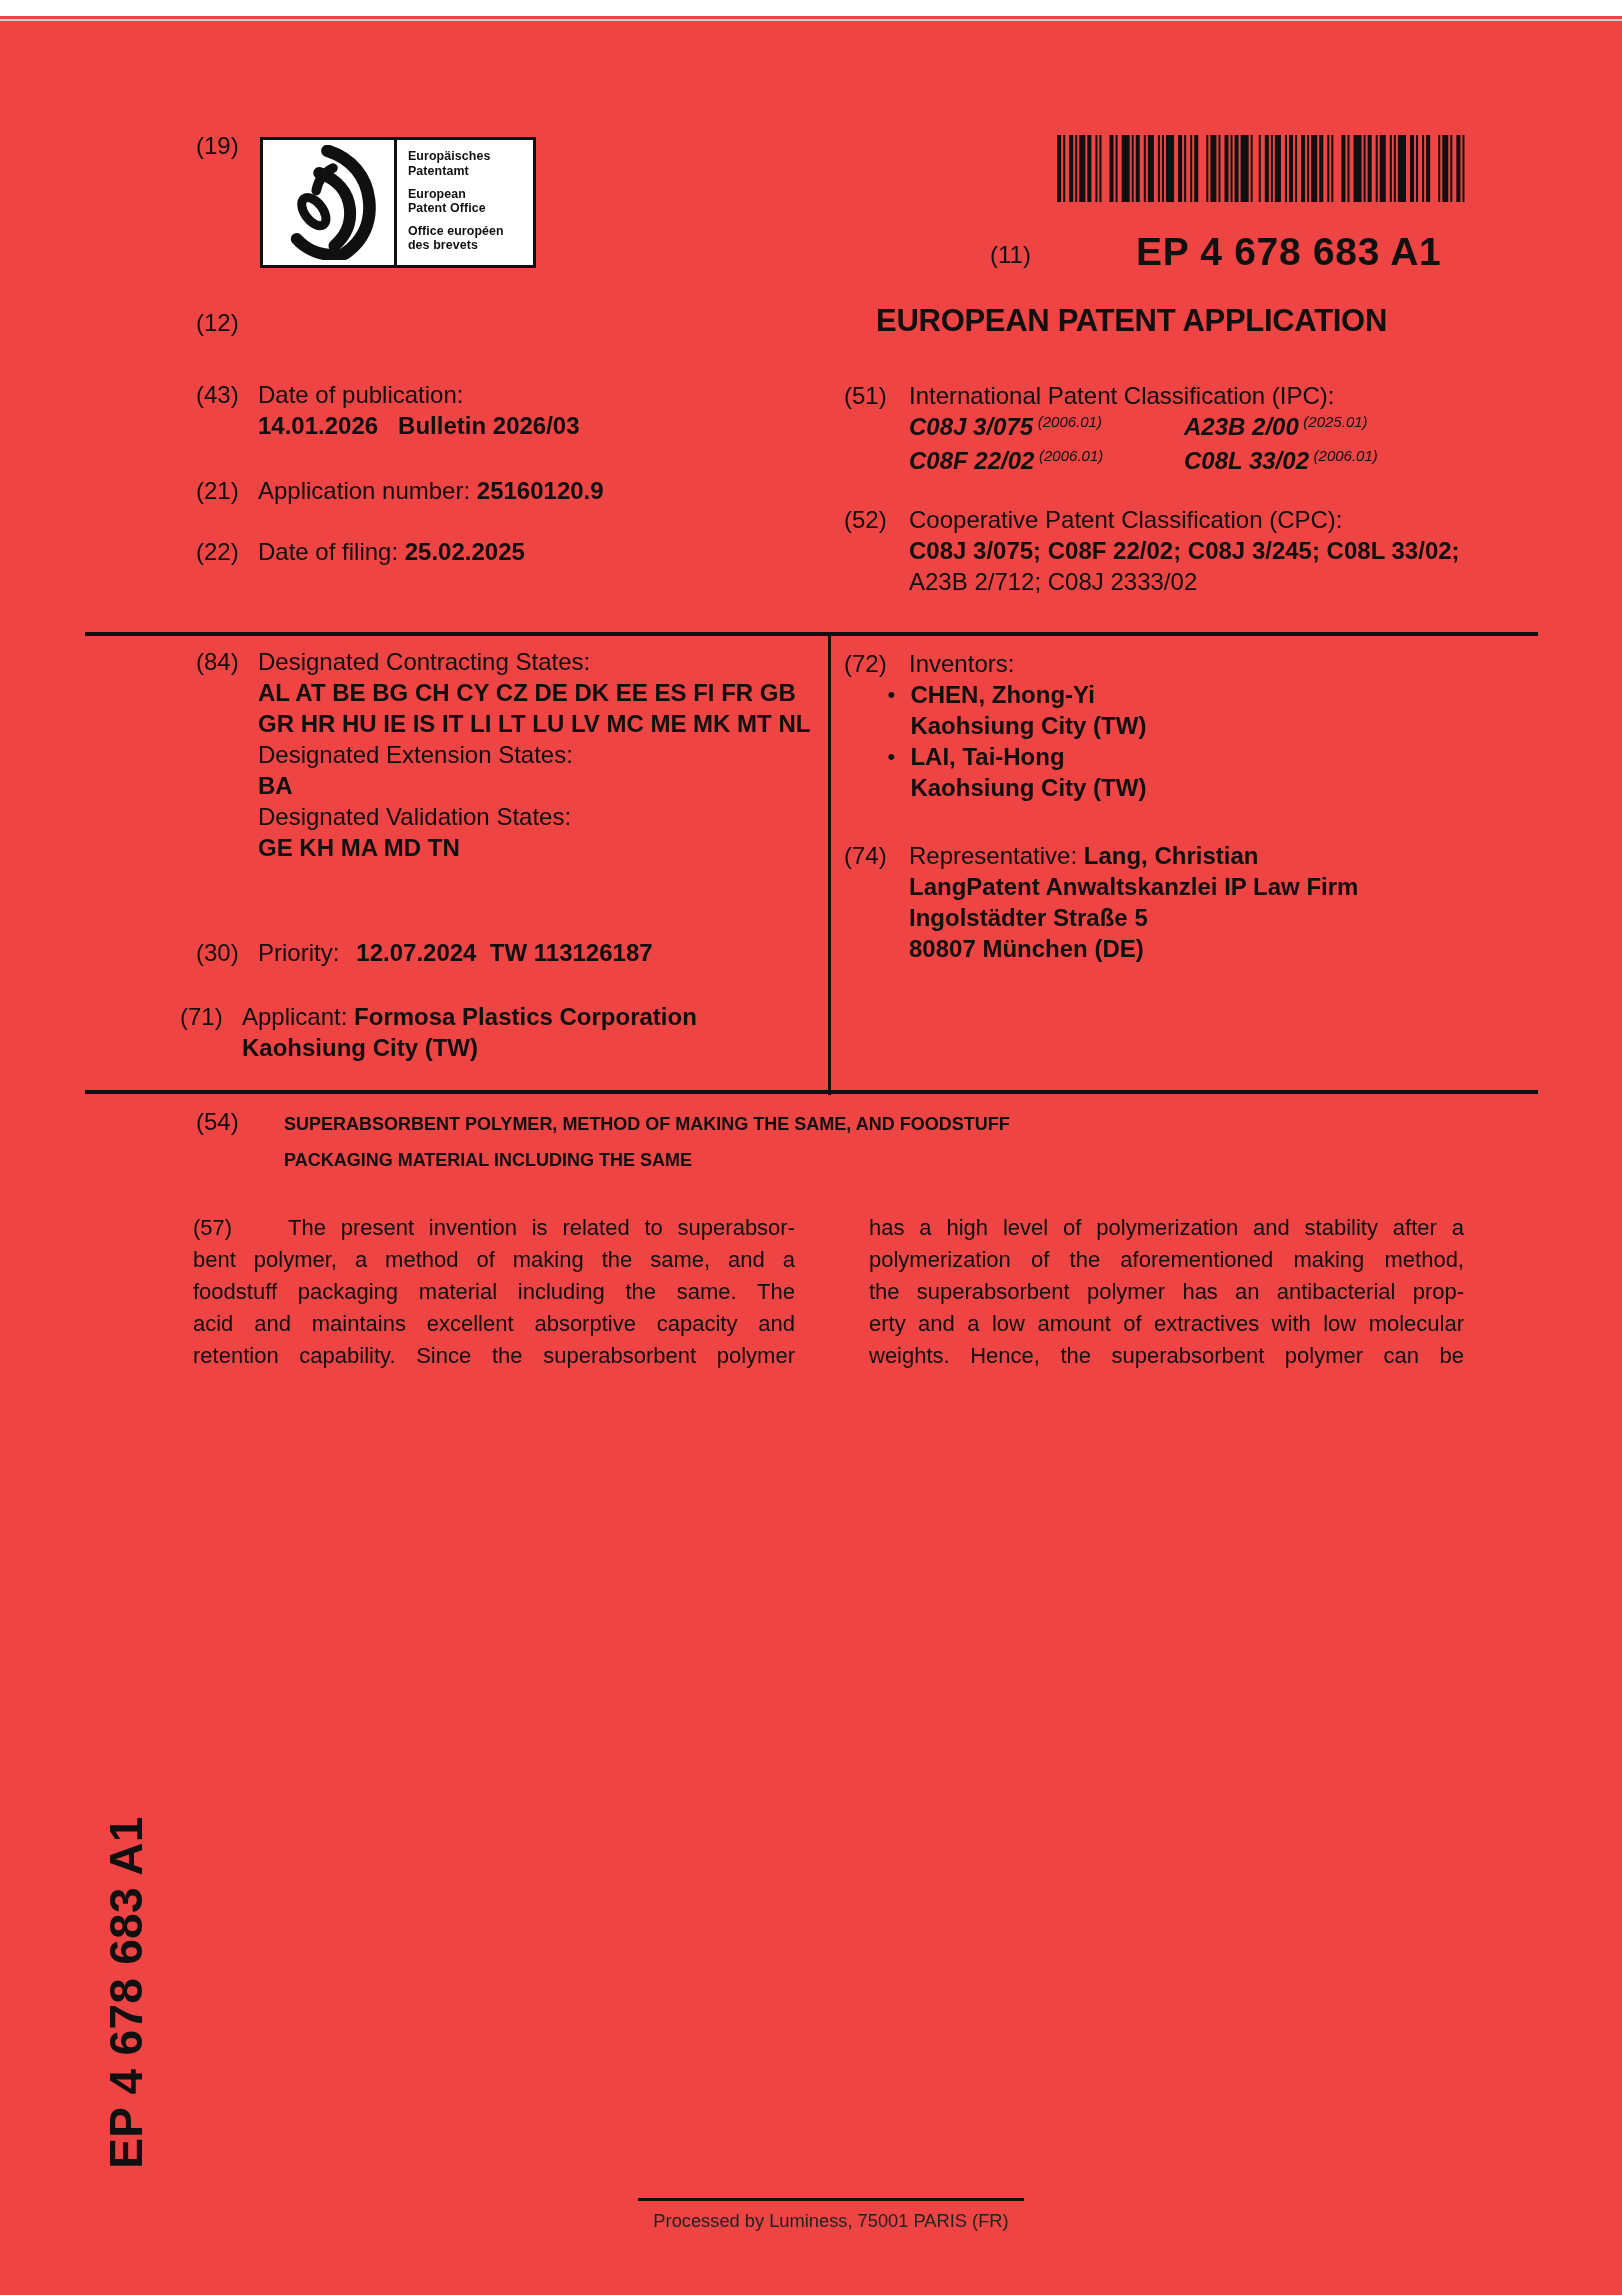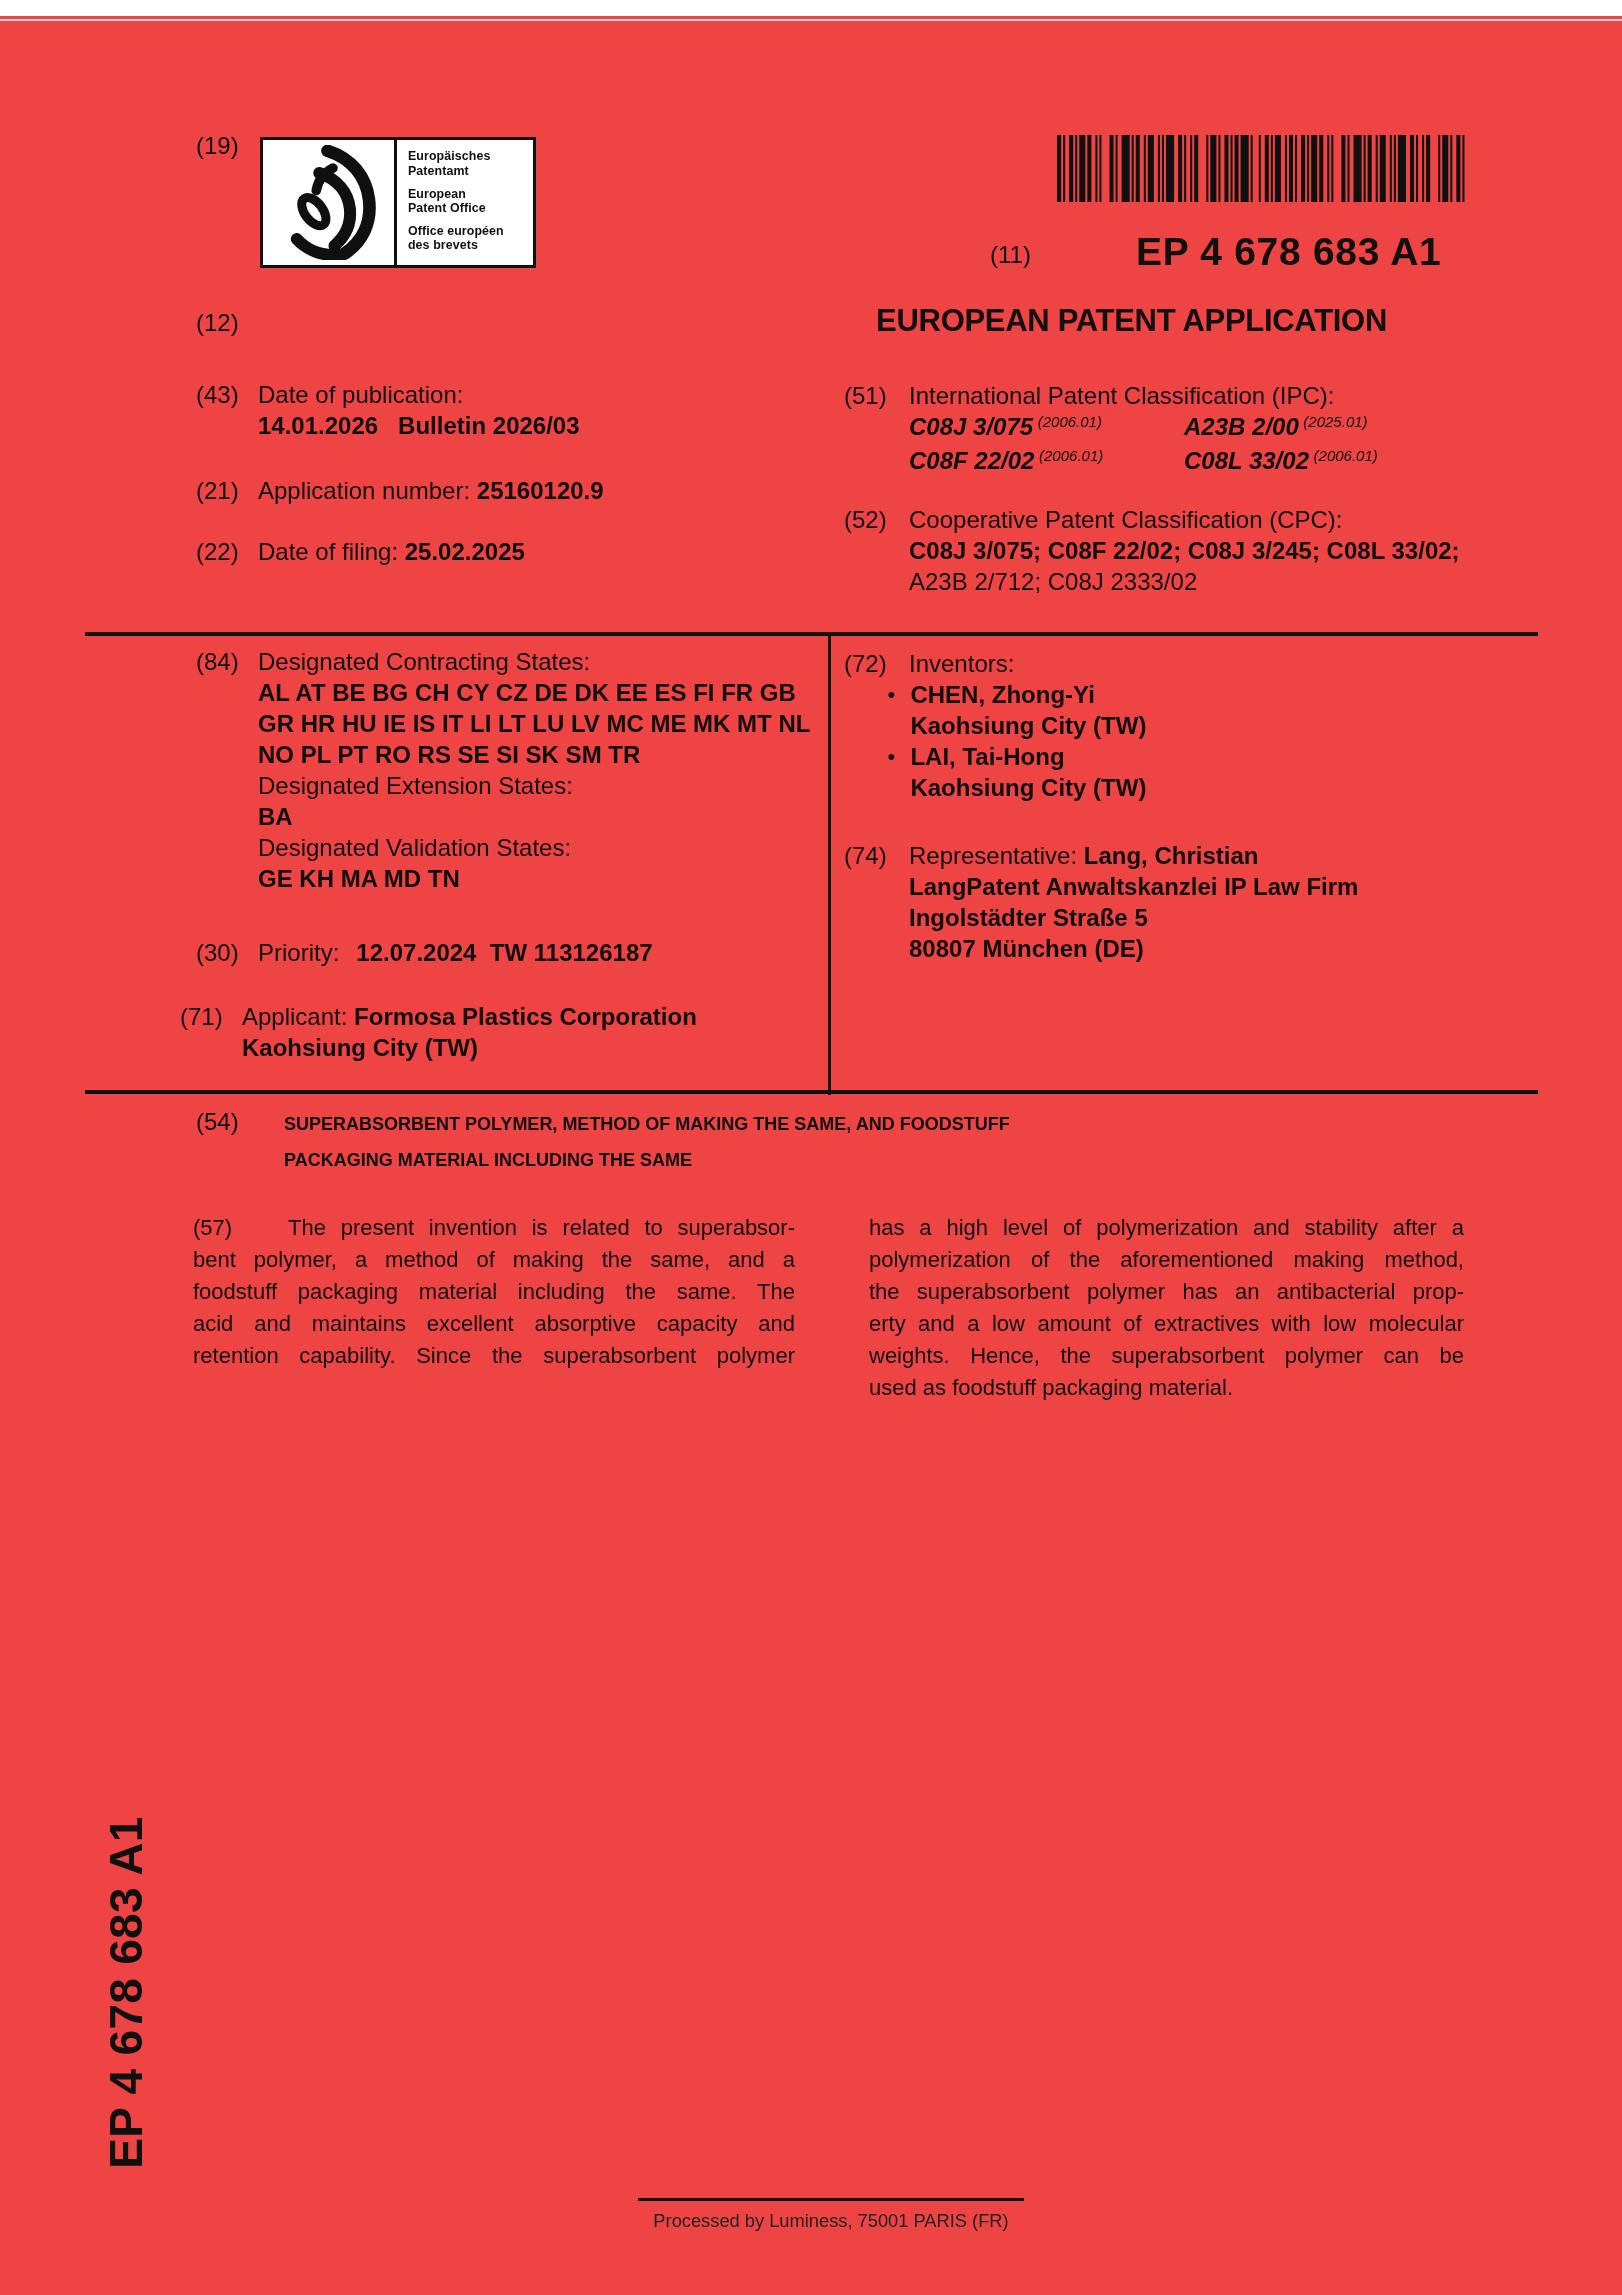--- a/index.html
+++ b/index.html
@@ -218,21 +218,20 @@
   <div class="hr" style="left:85px;top:616px;width:1453px;height:3.9px;"></div>
   <div class="hr" style="left:828px;top:616px;width:2.6px;height:463px;"></div>
   <div class="hr" style="left:85px;top:1074px;width:1453px;height:3.9px;"></div>
 
   <div class="sec" style="left:196px;top:630px;width:631px;">
     <span class="lbl">(84)</span>
     <div class="bd">
       <div>Designated Contracting States:</div>
       <div class="b">AL AT BE BG CH CY CZ DE DK EE ES FI FR GB</div>
       <div class="b">GR HR HU IE IS IT LI LT LU LV MC ME MK MT NL</div>
-      <div class="b">NO PL PT RO RS SE SI SK SM TR</div>
       <div>Designated Extension States:</div>
       <div class="b">BA</div>
       <div>Designated Validation States:</div>
       <div class="b">GE KH MA MD TN</div>
     </div>
   </div>
 
   <div class="sec" style="left:196px;top:921px;width:631px;">
     <span class="lbl">(30)</span>
     <div class="bd">
@@ -297,21 +296,20 @@
     <div class="j">acid and maintains excellent absorptive capacity and</div>
     <div class="j">retention capability. Since the superabsorbent polymer</div>
   </div>
 
   <div class="abs-col" style="left:869px;top:1196px;width:595px;">
     <div class="j">has a high level of polymerization and stability after a</div>
     <div class="j">polymerization of the aforementioned making method,</div>
     <div class="j">the superabsorbent polymer has an antibacterial prop-</div>
     <div class="j">erty and a low amount of extractives with low molecular</div>
     <div class="j">weights. Hence, the superabsorbent polymer can be</div>
-    <div class="jlast">used as foodstuff packaging material.</div>
   </div>
 
   <div class="abs sidebar-num">EP 4 678 683 A1</div>
 
   <div class="hr" style="left:638px;top:2182px;width:386px;height:2.6px;"></div>
   <div class="abs footer-text">Processed by Luminess, 75001 PARIS (FR)</div>
 </div>
 
 
 </body></html>

